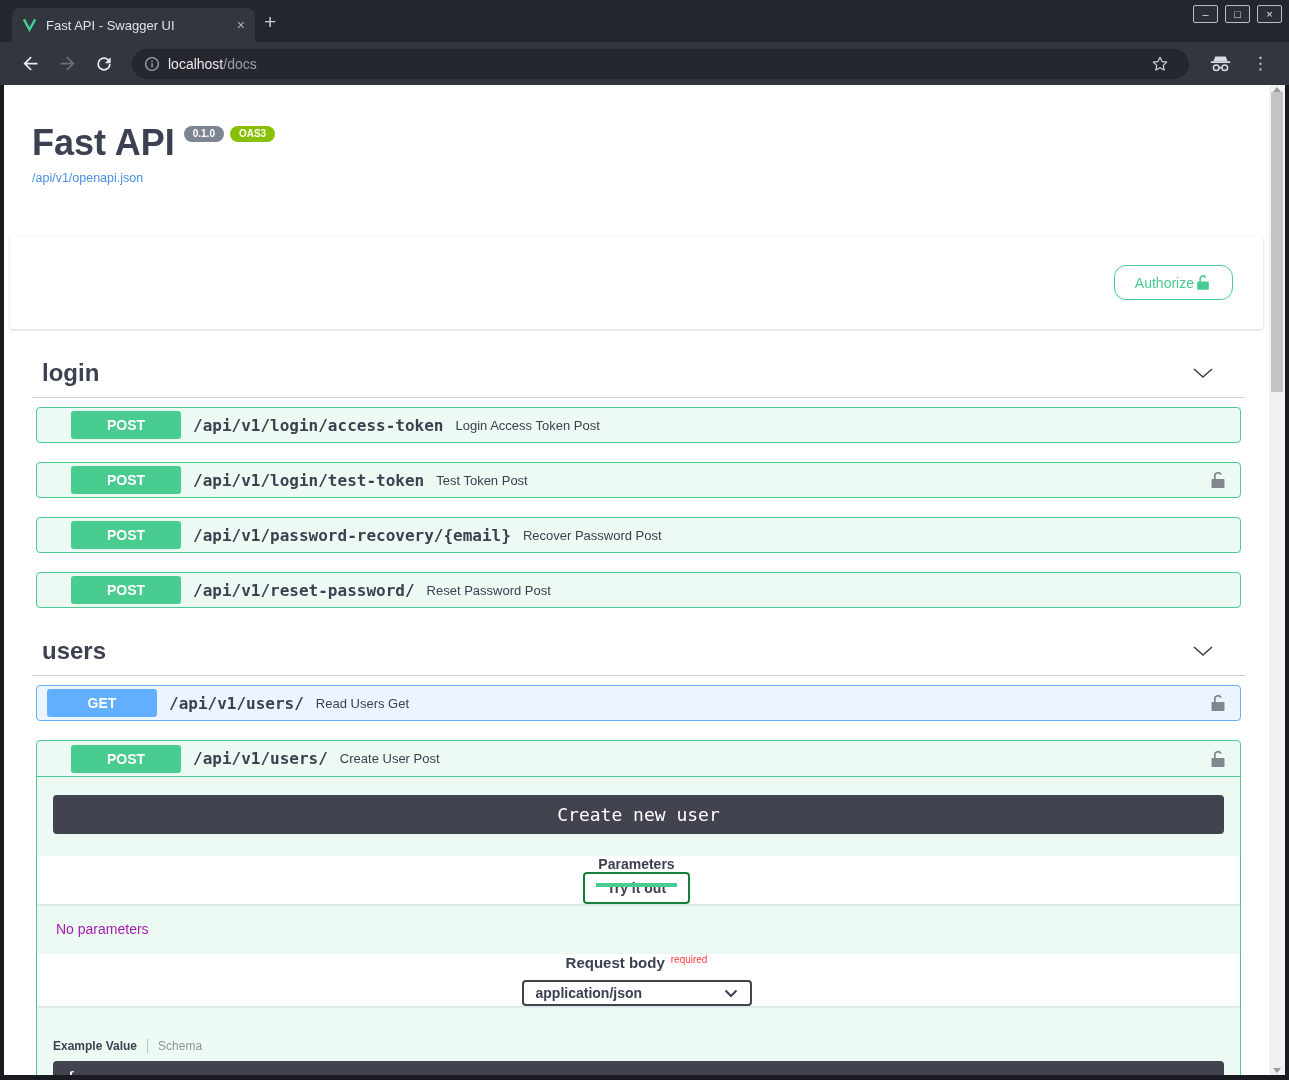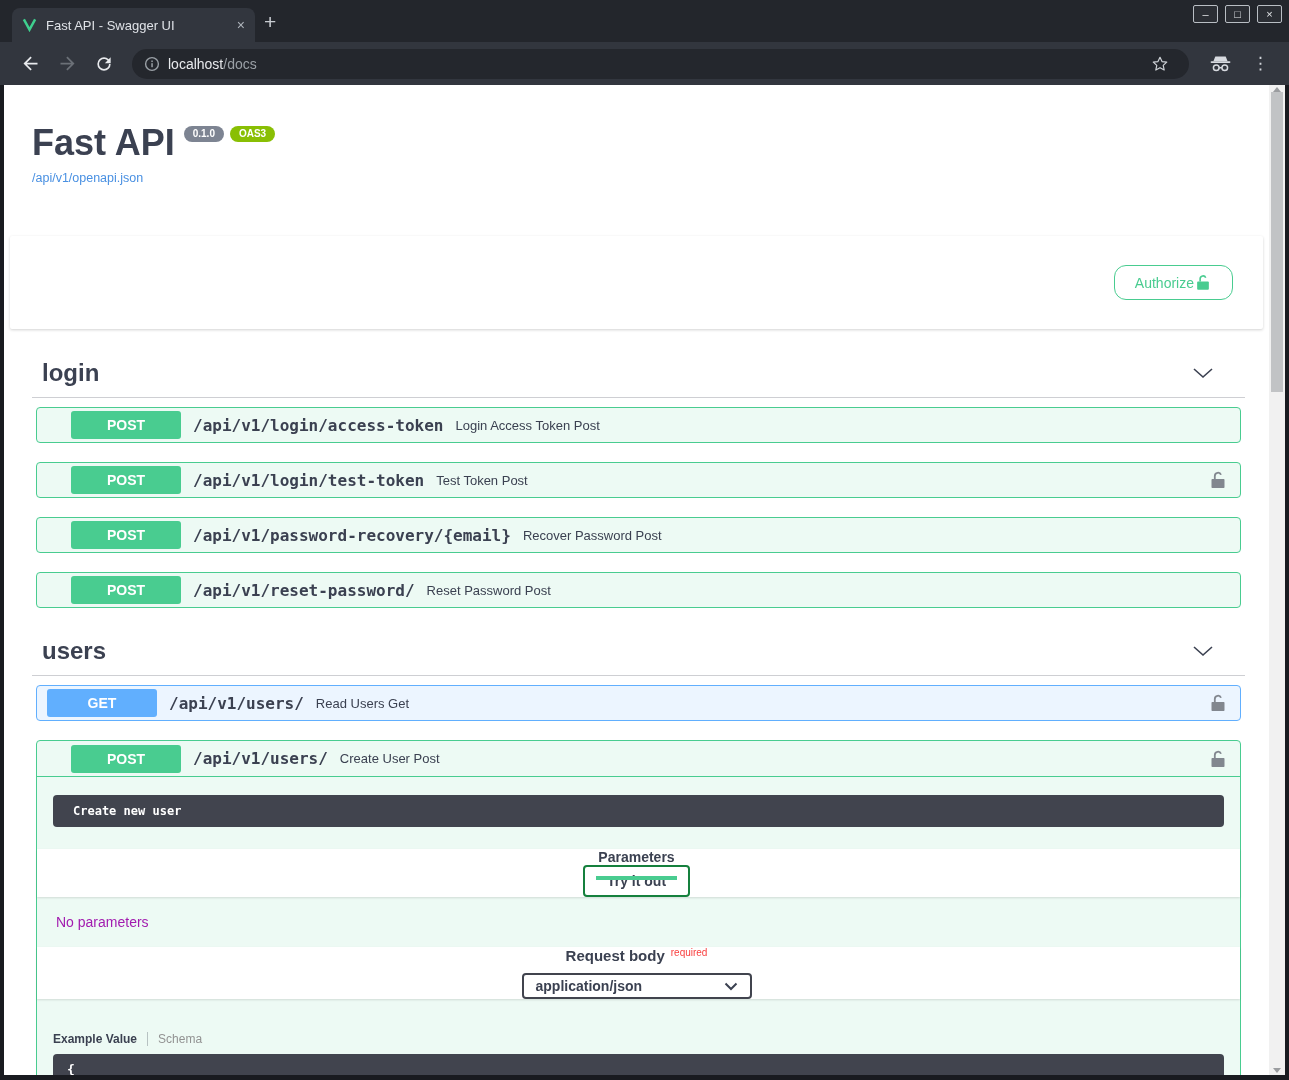--- a/index.html
+++ b/index.html
@@ -91,22 +91,22 @@
   .summary { font-size:13px; color:#3b4151; margin-left:12px; }
   .lock-btn { margin-left:auto; background:none; border:none; display:flex; padding:2px; }
   
   .opblock-open { margin:0 4px; border:1px solid #49cc90; border-radius:4px; background:#edfaf4; }
   .opblock-open .op-summary-row {
     display:flex; align-items:center; height:36px; padding:0 10px;
     border-bottom:1px solid #49cc90; cursor:pointer;
   }
   .desc-bar {
     margin:18px 16px 0; background:#41444e; border-radius:4px;
-    color:#fff; font-family:"DejaVu Sans Mono", monospace; font-weight:bold;
-    font-size:12px; padding:9px 20px;
+    color:#fff; font-family:"DejaVu Sans Mono", monospace; font-weight:normal;
+    font-size:18px; padding:9px 20px;text-align:center;
   }
   .sec-header {
     margin-top:22px; height:48px; background:#fff; box-shadow:0 1px 2px rgba(0,0,0,.12);
     display:flex; align-items:center; justify-content:space-between; padding:0 20px 0 16px;flex-direction:column;
   }
   .params-tab { position:relative; font-size:14px; font-weight:bold; color:#3b4151; }
   .params-tab:after { content:""; position:absolute; left:-2px; right:-2px; bottom:-15px; height:4px; background:#49cc90; }
   .tryout-btn {
     background:#fff; border:2px solid #15803d; border-radius:4px;
     padding:6px 22px; font-size:14px; font-weight:bold; color:#3b4151;

